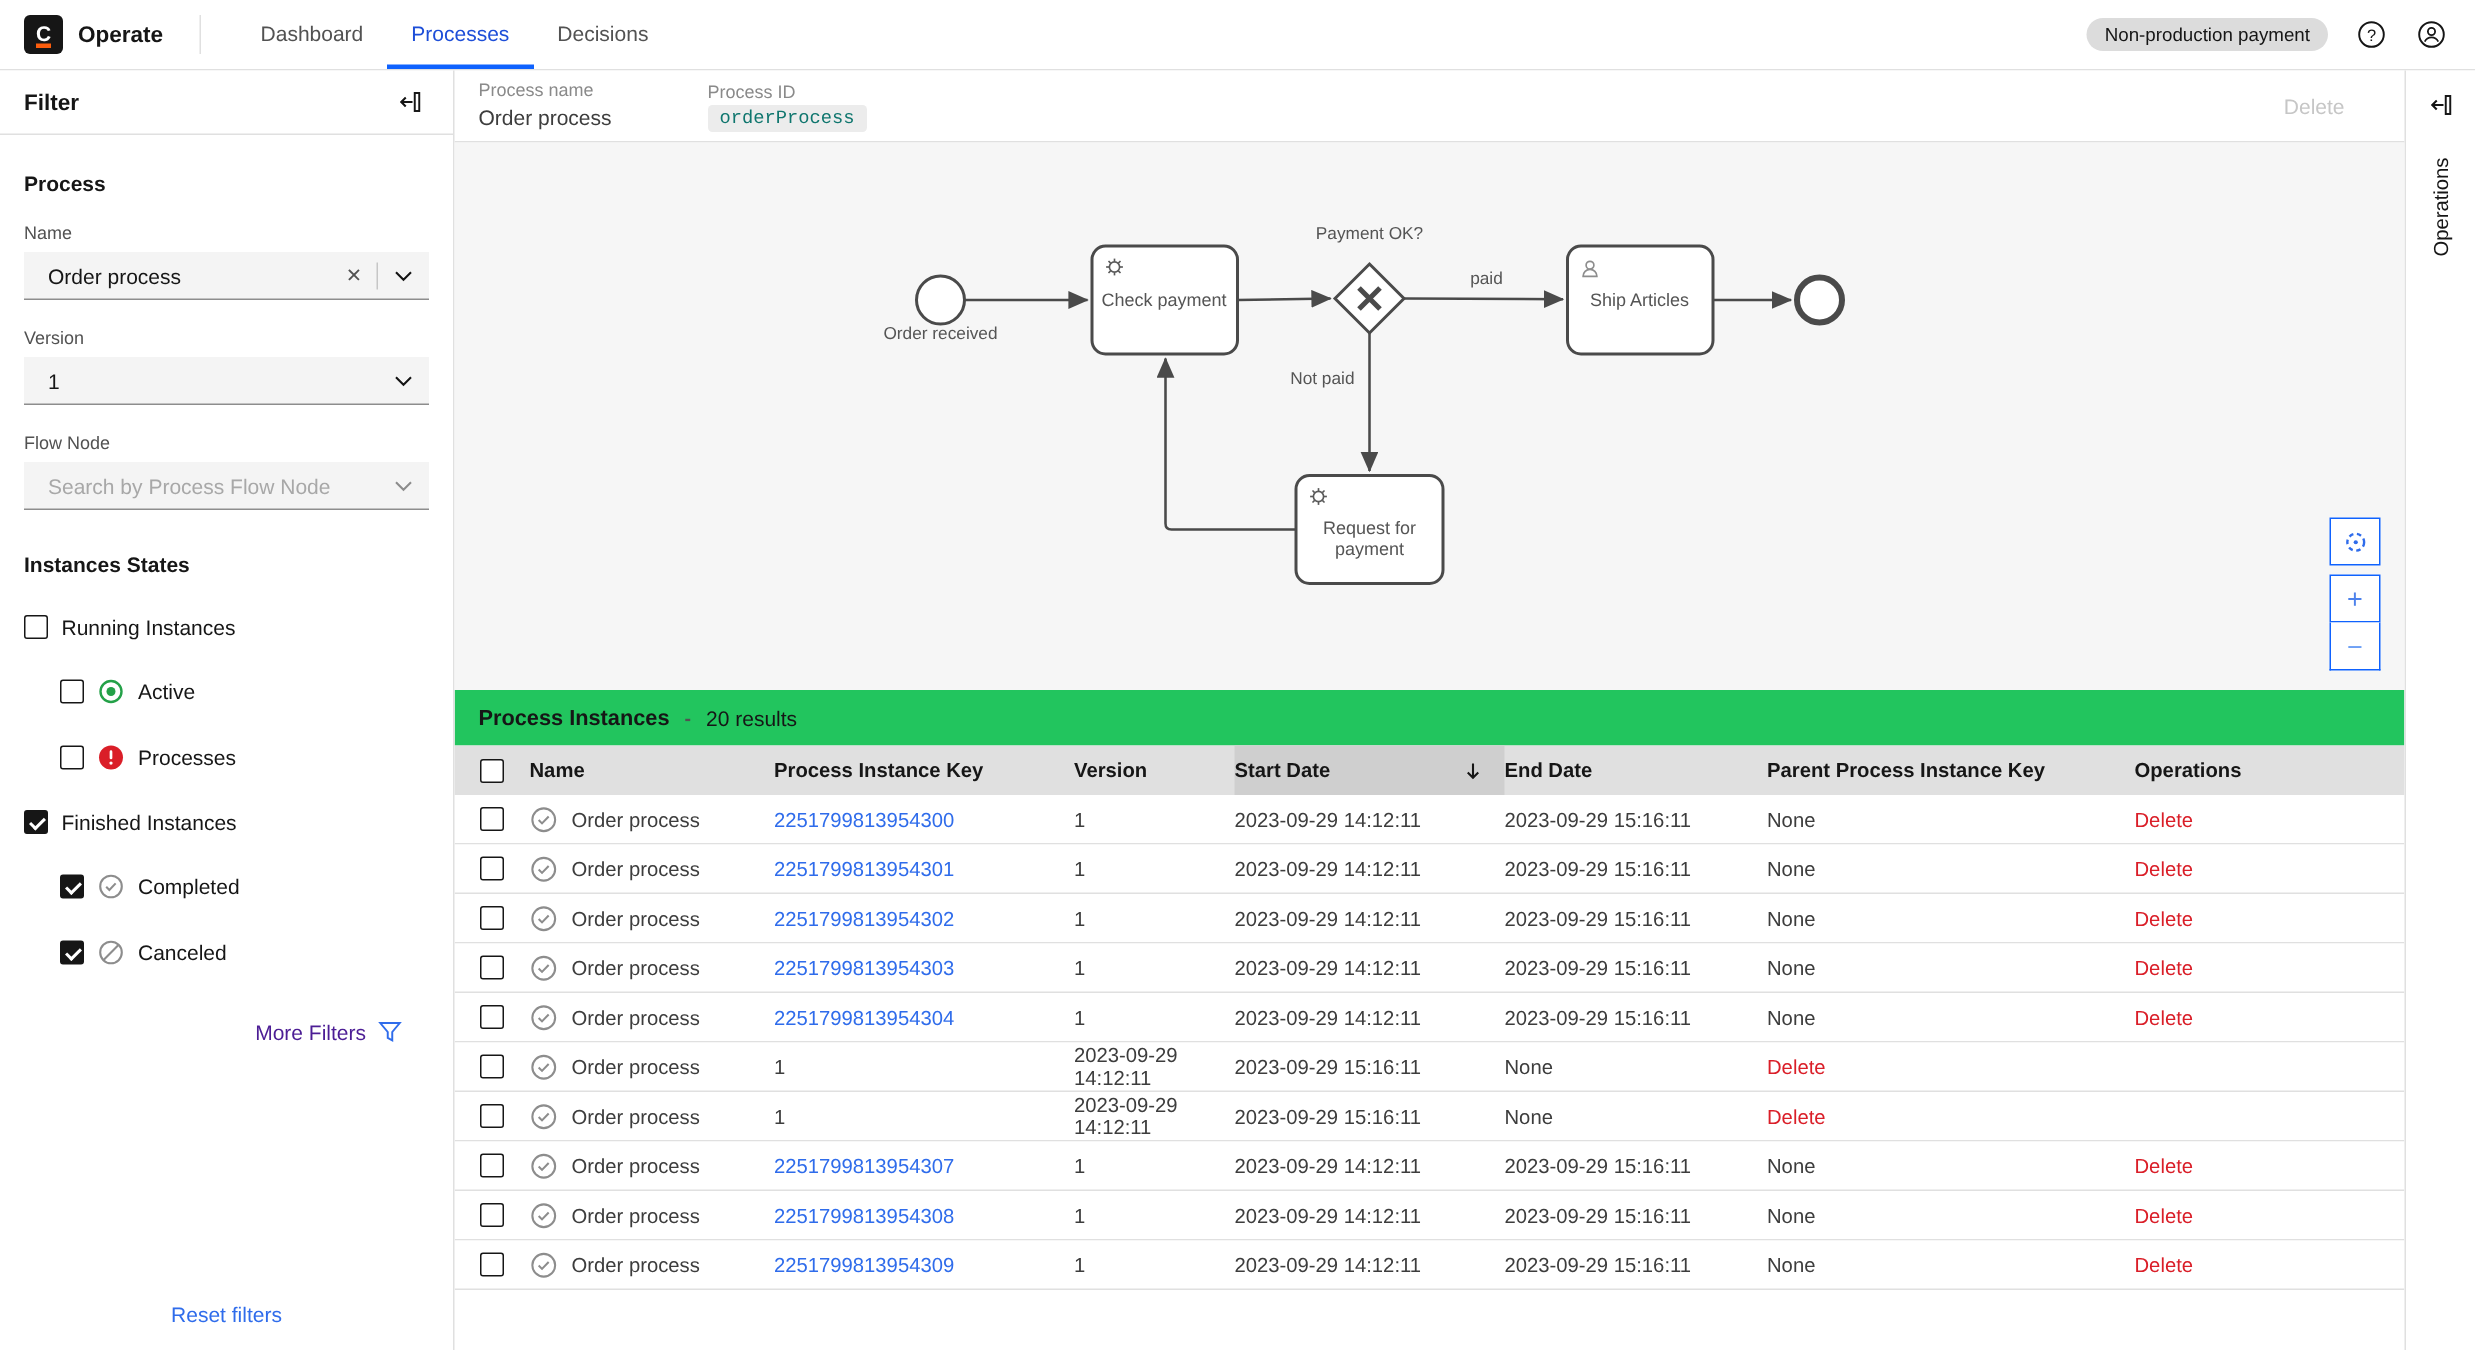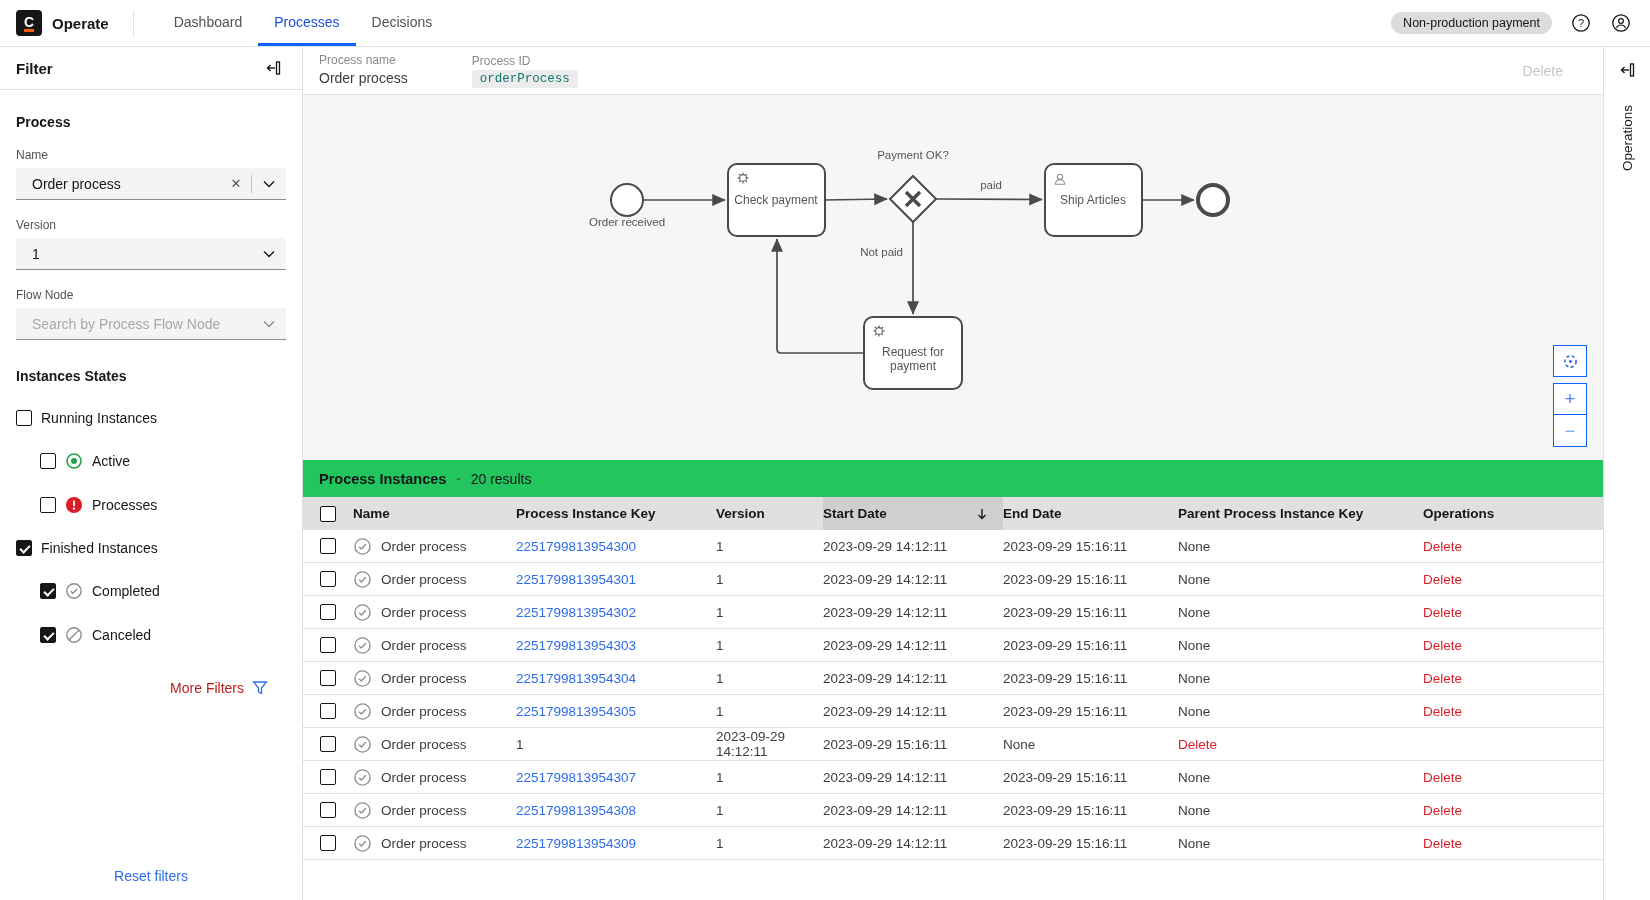--- a/index.html
+++ b/index.html
@@ -52,21 +52,21 @@
   .states-title { margin-top:28px; }
   .state-row { display:flex; align-items:center; gap:9px; margin-top:26px; font-size:14px; }
   .state-row.child { margin-left:24px; }
   .cb { width:16px; height:16px; border:1px solid #161616; border-radius:2px; background:#fff;
     flex:0 0 16px; cursor:pointer; position:relative; }
   .cb.checked { background:#161616; border-color:#161616; }
   .cb.checked::after { content:""; position:absolute; left:3px; top:3.5px; width:8px; height:4px;
     border-left:2px solid #fff; border-bottom:2px solid #fff; transform:rotate(-45deg); }
   .state-icon { display:flex; align-items:center; }
   .more-filters { margin-top:36px; display:flex; justify-content:flex-end; align-items:center; gap:8px;
-    padding-right:18px; color:#b91c1c; font-size:14px; cursor:pointer; }
+    padding-right:18px; color:#4c1d95; font-size:14px; cursor:pointer; }
   .reset-filters { position:absolute; bottom:16px; left:0; right:0; text-align:center;
     color:#2f6ceb; font-size:14px; cursor:pointer; }
 
   
   .main { flex:1; display:flex; flex-direction:column; min-width:0; }
 
   .proc-header { height:48px; flex:0 0 48px; display:flex; align-items:center;
     border-bottom:1px solid #e0e0e0; padding:0 16px; background:#fff; }
   .ph-group { display:flex; flex-direction:column; justify-content:center; margin-right:64px; }
   .ph-label { font-size:12px; color:#8a8a8a; line-height:1.4; }
@@ -518,23 +518,20 @@
             </div>
           <div class="cell name-cell">
             <span class="state-icon">
               <svg width="19" height="19" viewBox="0 0 18 18">
                   <circle cx="9" cy="9" r="7.2" fill="none" stroke="#8d8d8d" stroke-width="1.3"></circle>
                   <path d="M5.8 9.2l2.1 2.1 4.2-4.4" fill="none" stroke="#8d8d8d" stroke-width="1.3"></path>
                 </svg>
             </span>
             <span>Order process</span>
           </div>
-          <div class="cell">
-              <a class="key-link">2251799813954305</a>
-            </div>
           <div class="cell">1</div>
           <div class="cell">2023-09-29 14:12:11</div>
           <div class="cell">2023-09-29 15:16:11</div>
           <div class="cell">None</div>
           <div class="cell">
               <span class="del-link">Delete</span>
             </div>
           <div class="cell"></div>
         </div>
 

